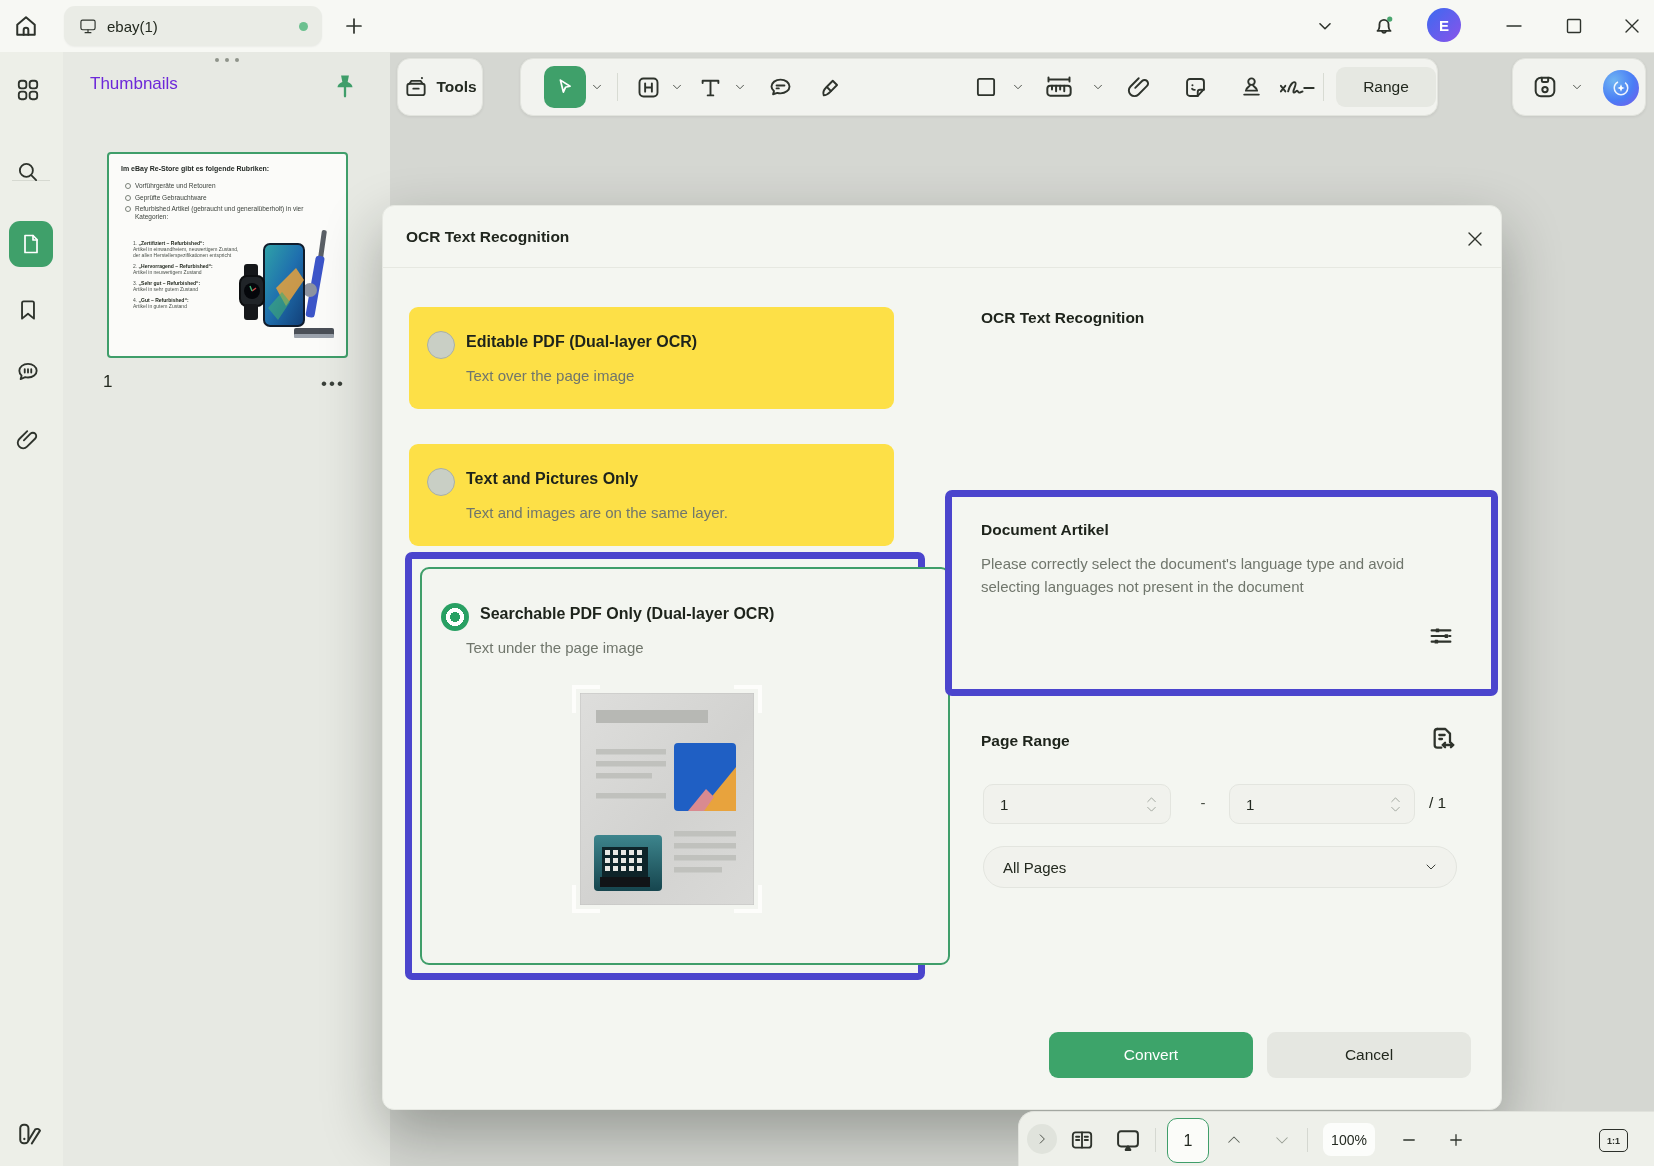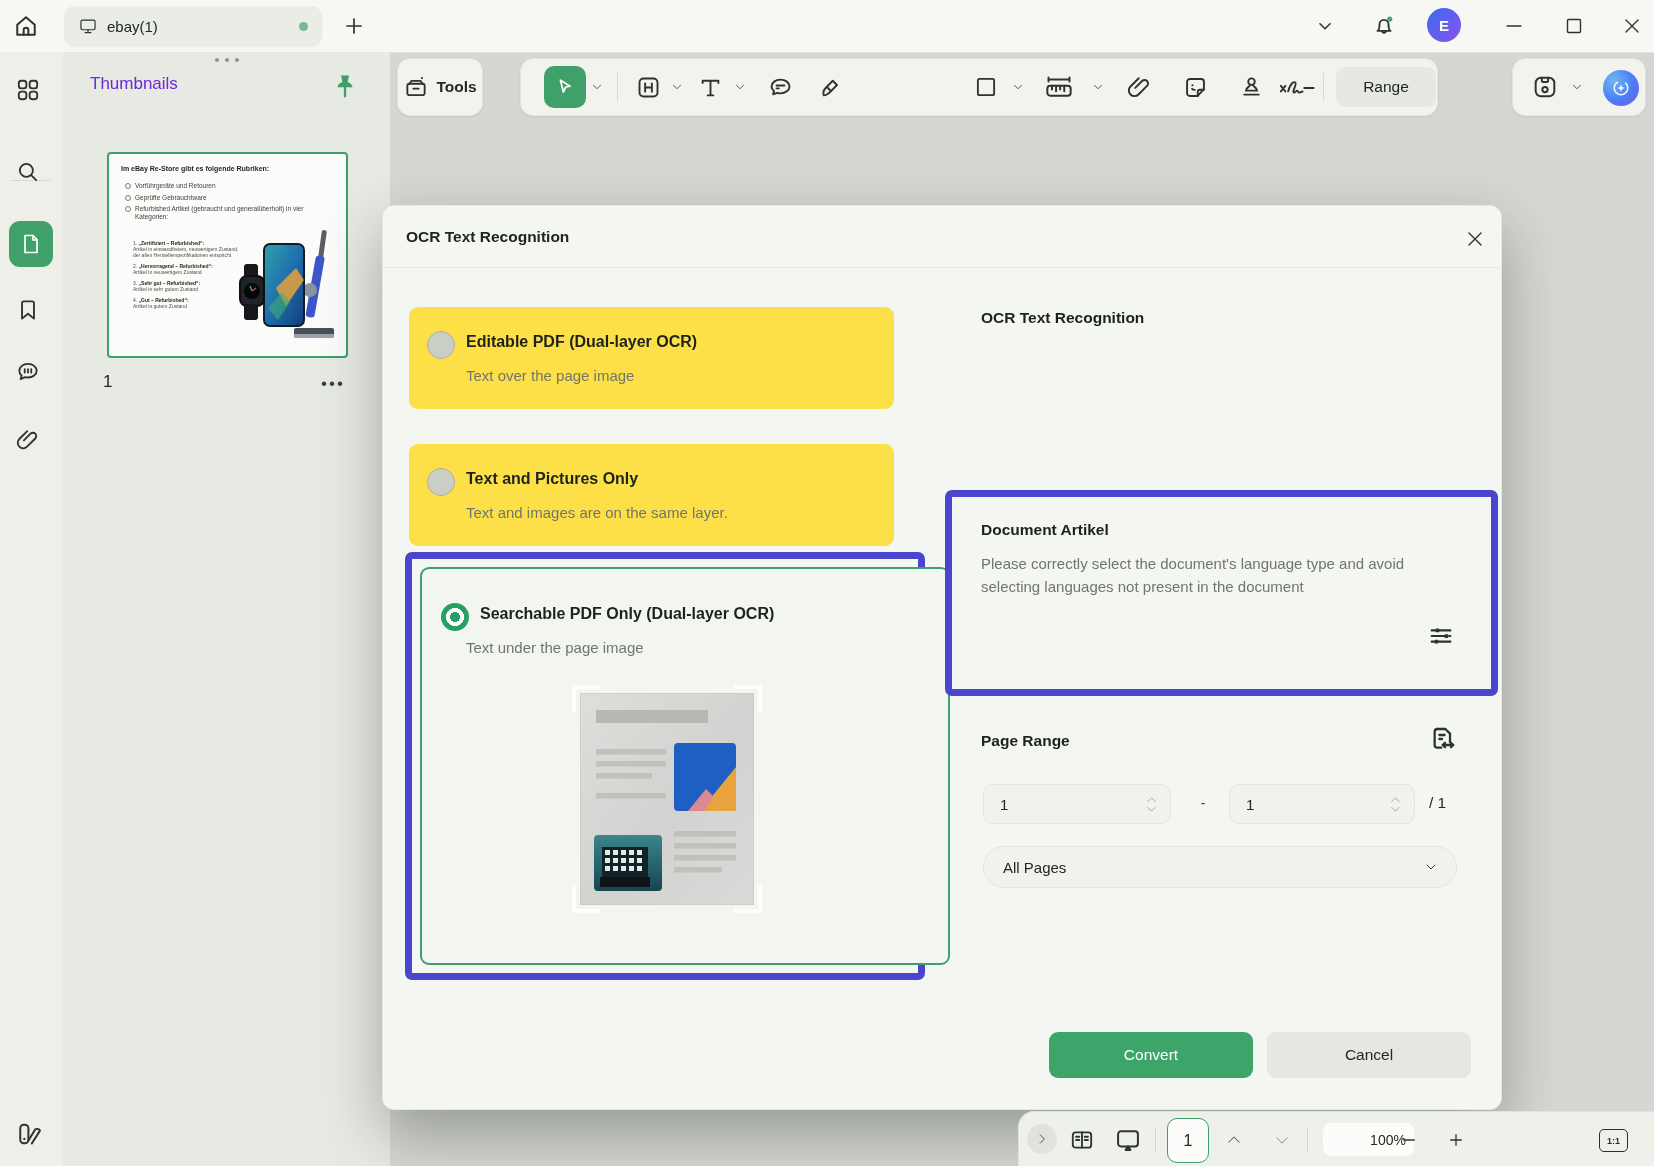--- a/index.html
+++ b/index.html
@@ -99,21 +99,21 @@
 
   
   .statusbar{position:absolute;left:1018px;top:1111px;width:636px;height:55px;background:#eef0ea;
              border-radius:16px 0 0 0;border:1px solid #e0e2dc;border-right:none;border-bottom:none;box-sizing:border-box;}
   .sb-item{position:absolute;top:0;height:55px;display:flex;align-items:center;justify-content:center;}
   .sb-circle{left:8px;width:30px;height:30px;top:12px;border-radius:50%;background:#e0e3dc;}
   .sb-div{position:absolute;top:16px;width:1px;height:24px;background:#d5d8d1;}
   .pagebox{position:absolute;left:148px;top:6px;width:40px;height:43px;background:#fbfcf9;border:1.6px solid #3f9e6a;
            border-radius:10px;display:flex;align-items:center;justify-content:center;font-size:16px;}
   .zoompill{position:absolute;left:304px;top:11px;width:52px;height:33px;background:#fcfdfb;border-radius:8px;
-            display:flex;align-items:center;justify-content:center;font-size:14px;padding-left:39px;}
+            display:flex;align-items:center;justify-content:center;font-size:14px;}
   .onebox{position:absolute;left:580px;top:17px;width:27px;height:21px;border:1.8px solid #2c302a;border-radius:5px;
           display:flex;align-items:center;justify-content:center;font-size:9px;font-weight:bold;color:#2c302a;}
 </style>
 </head>
 <body>
 
 <div class="app">
 
   <div class="titlebar">
     <div class="tb-btn" style="left:12px">

